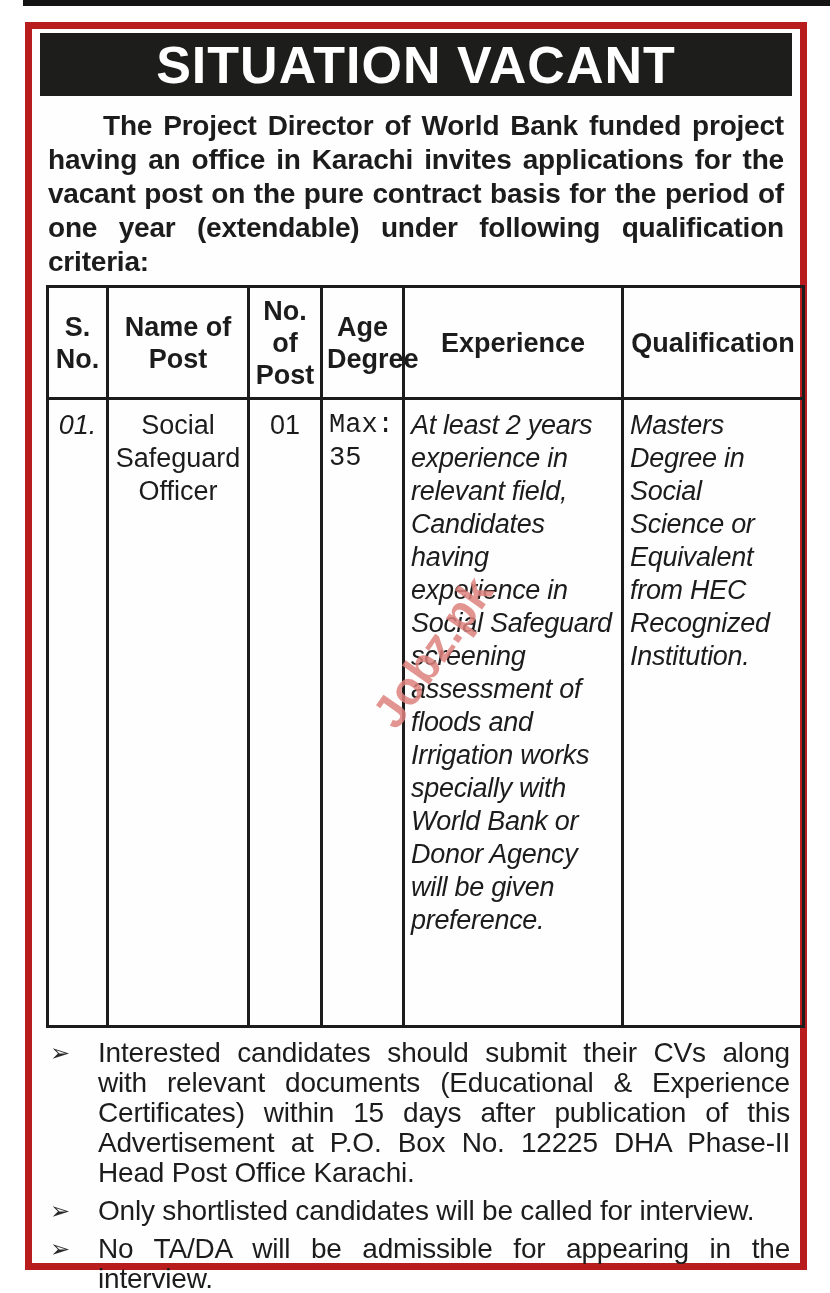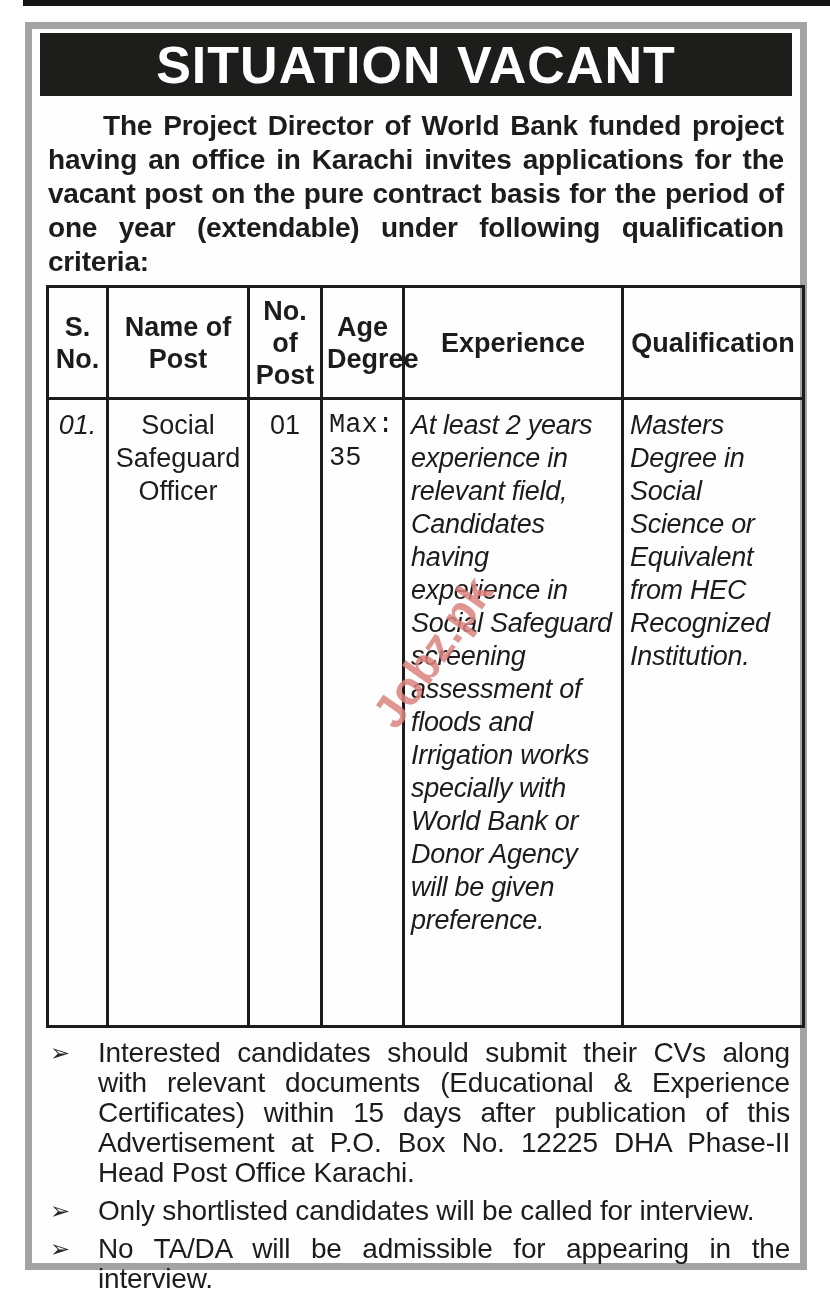--- a/index.html
+++ b/index.html
@@ -10,21 +10,21 @@
     position:relative;
     overflow:hidden;
   }
   .top-strip {
     position:absolute; left:23px; top:0; right:0; height:6px;
     background:#141414;
   }
   .frame {
     position:absolute; left:25px; top:22px;
     width:782px; height:1248px;
-    border:7px solid #a3a3a3;
+    border:7px solid #b91c1c;
     background:#fefefe;
   }
   .banner {
     margin:4px 8px 0 8px; height:63px;
     background:#1d1d1b;
     display:flex; align-items:center; justify-content:center;
   }
   .banner span {
     color:#ffffff; font-weight:bold; font-size:52px; letter-spacing:1px;
     white-space:nowrap;

